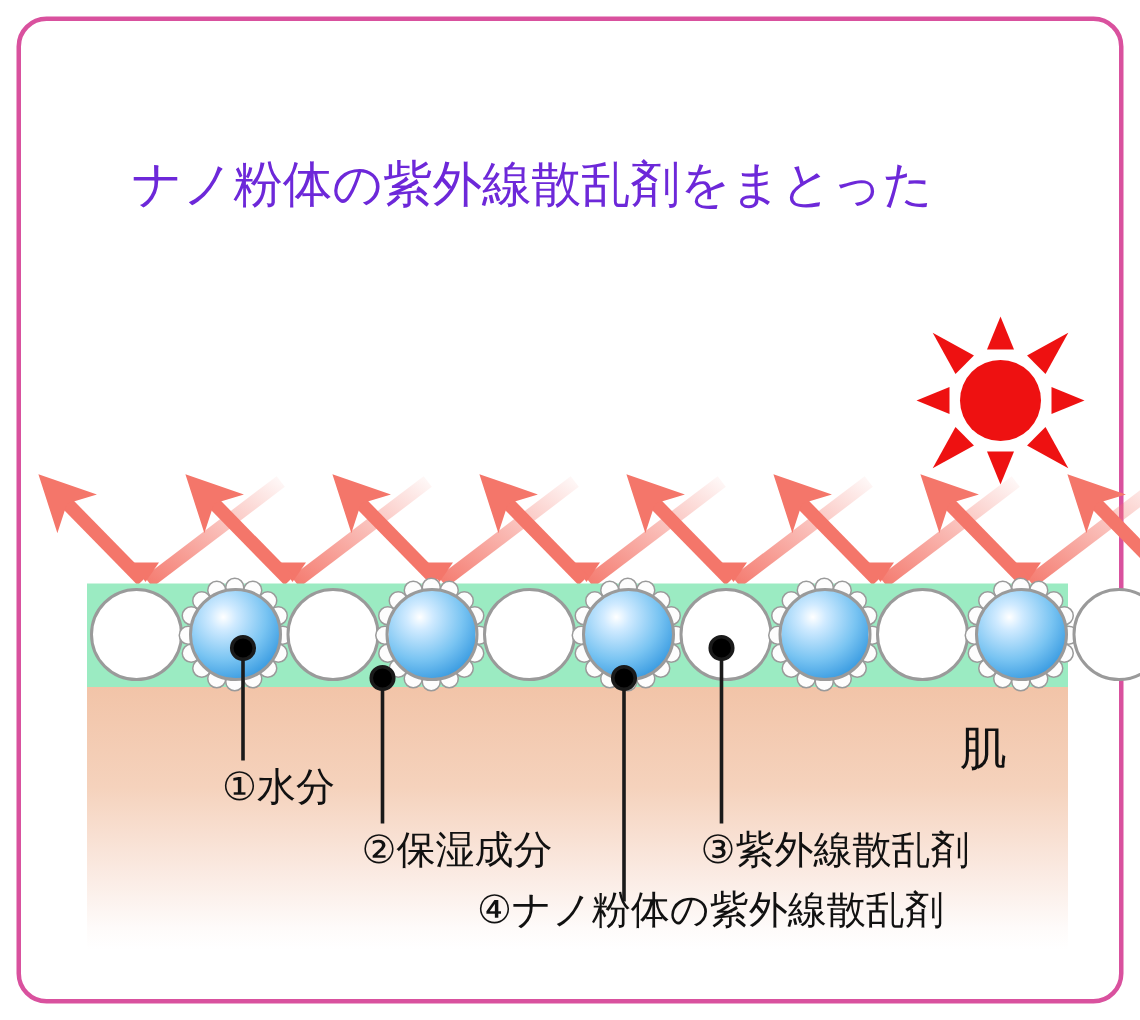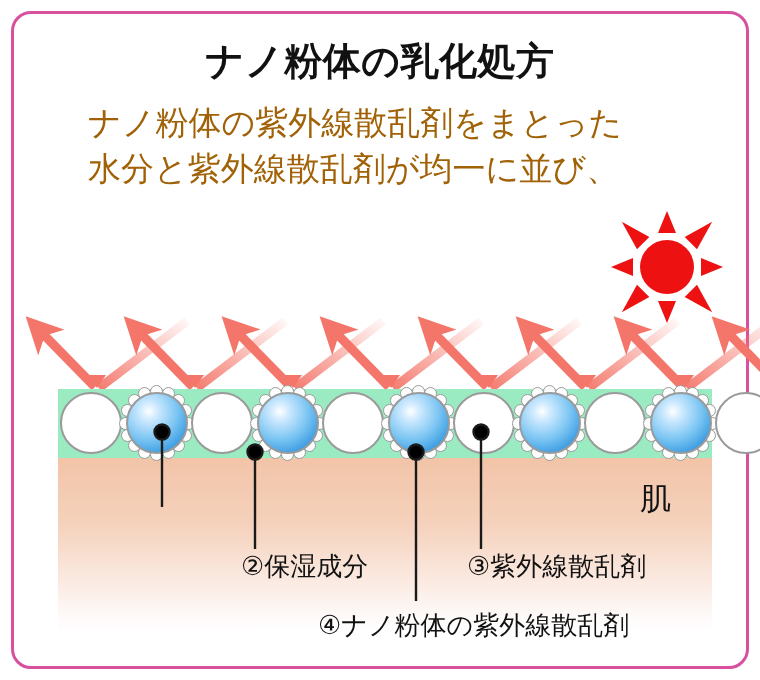--- a/index.html
+++ b/index.html
@@ -32,21 +32,21 @@
     font-weight: 700;
     color: #111111;
     letter-spacing: 0.5px;
     white-space: nowrap;
   }
   #body-text {
     position: absolute;
     left: 88px; top: 100px; width: 620px;
     font-size: 33px;
     font-weight: 400;
-    color: #a16207;
+    color: #6d28d9;
     line-height: 1.38;
   }
   #body-text div { white-space: nowrap; }
 
   #uv-label {
     position: absolute;
     left: 0; top: 274px; width: 760px;
     text-align: center;
     font-size: 25px;
     color: #111111;
@@ -106,34 +106,32 @@
   
   .callout {
     position: absolute;
     font-size: 26px;
     color: #111111;
     white-space: nowrap;
   }
   #cl-1 { left: 148px; top: 507px; }
   #cl-2 { left: 241px; top: 549px; }
   #cl-3 { left: 467px; top: 549px; }
-  #cl-4 { left: 318px; top: 608px; }
+  #cl-4 { left: 318px; top: 589px; }
 </style>
 </head>
 <body>
 
 <div id="canvas">
 
   <div id="frame"></div>
 
-  <div id="title">ナノ粉体の乳化処方</div>
 
   <div id="body-text">
     <div>ナノ粉体の紫外線散乱剤をまとった</div>
-    <div>水分と紫外線散乱剤が均一に並び、</div>
   </div>
 
   <svg id="sun" width="760" height="680">
     <g transform="translate(667,267)">
       <circle cx="0" cy="0" r="27" fill="#ee1111"></circle>
       <g fill="#ee1111">
         <polygon points="-9,-34 9,-34 0,-56"></polygon>
         <polygon points="9,34 -9,34 0,56"></polygon>
         <polygon points="34,-9 34,9 56,0"></polygon>
         <polygon points="-34,9 -34,-9 -56,0"></polygon>
@@ -301,17 +299,18 @@
         <circle cx="162" cy="432" r="7.5"></circle>
       <line x1="255" y1="452" x2="255" y2="549"></line>
         <circle cx="255" cy="452" r="7.5"></circle>
       <line x1="481" y1="432" x2="481" y2="549"></line>
         <circle cx="481" cy="432" r="7.5"></circle>
       <line x1="416" y1="452" x2="416" y2="601"></line>
         <circle cx="416" cy="452" r="7.5"></circle>
     </g>
   </svg>
 
+  <div class="callout" id="cl-1">①水分</div>
   <div class="callout" id="cl-2">②保湿成分</div>
   <div class="callout" id="cl-3">③紫外線散乱剤</div>
   <div class="callout" id="cl-4">④ナノ粉体の紫外線散乱剤</div>
 
 </div>
 
 </body></html>

